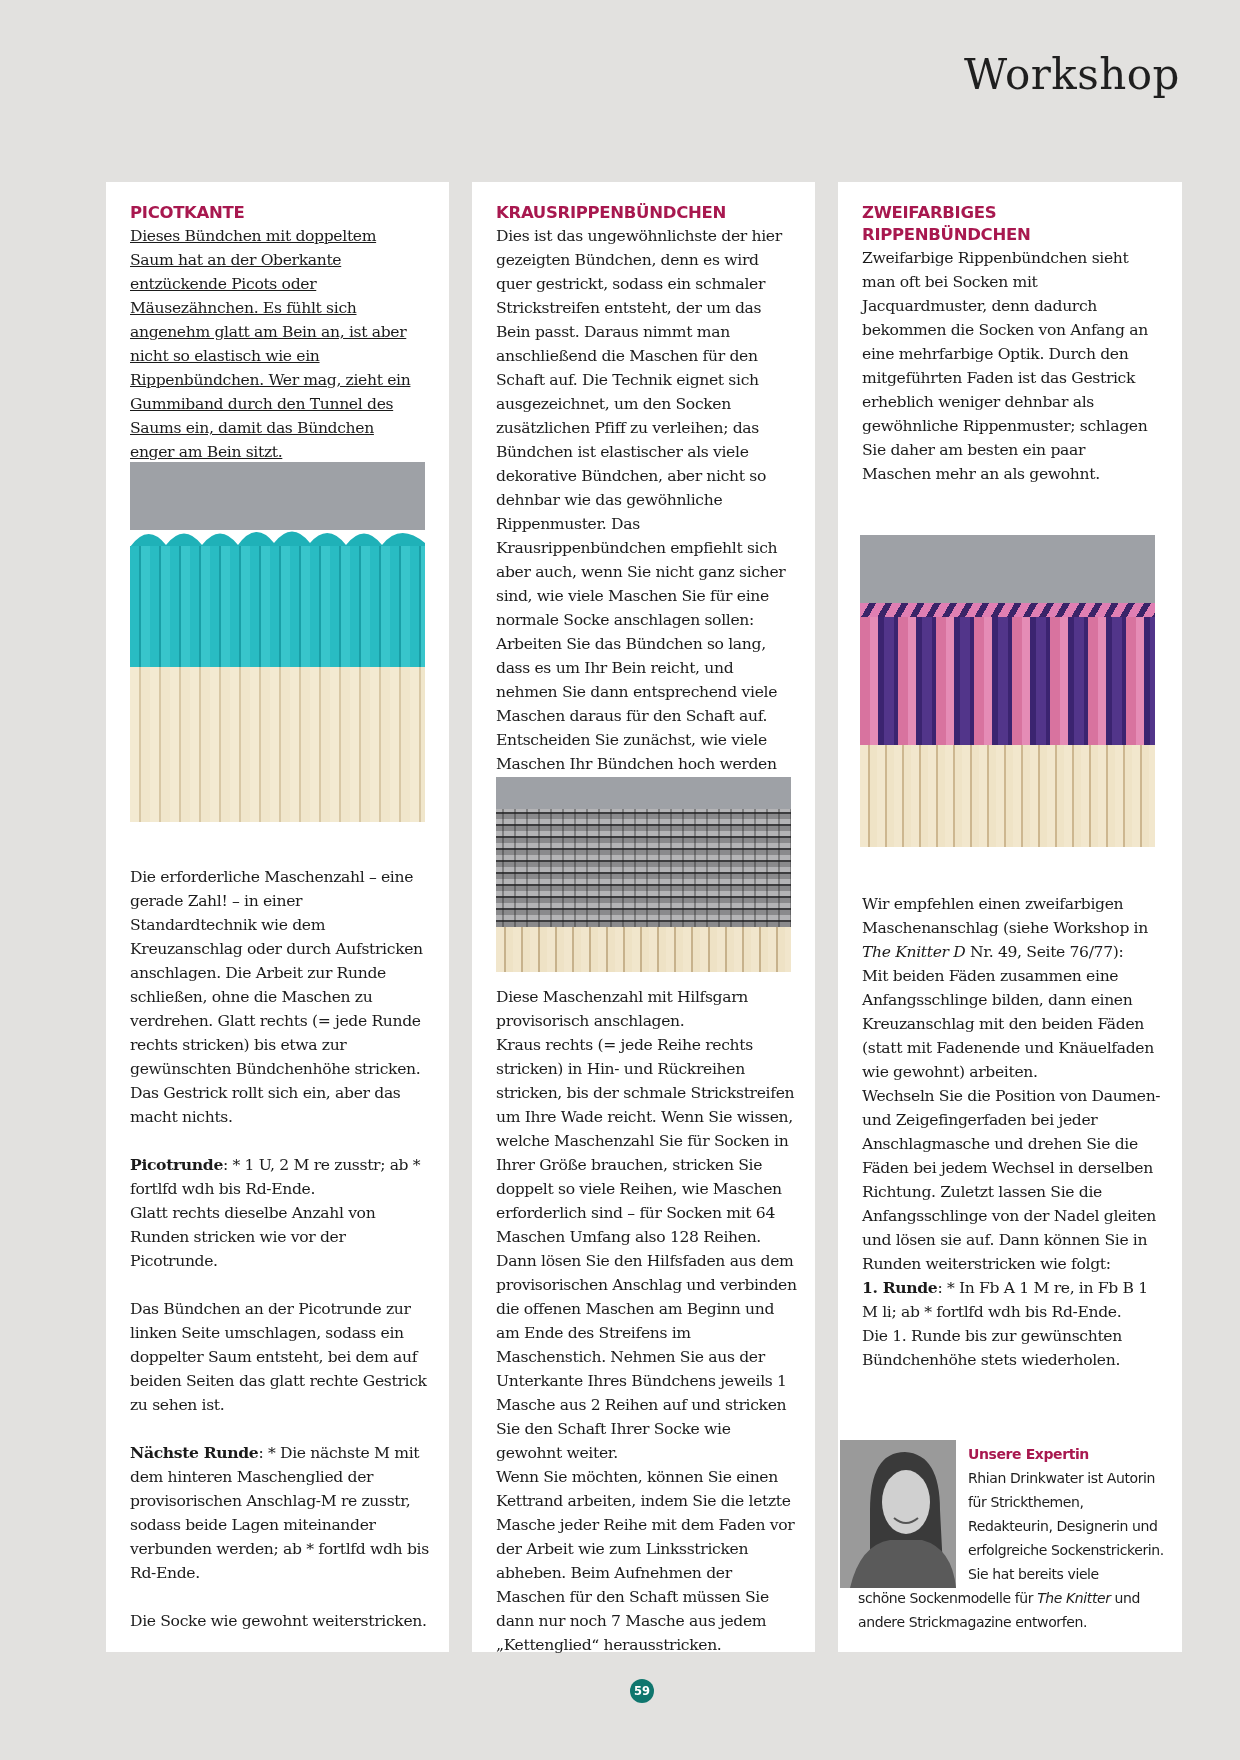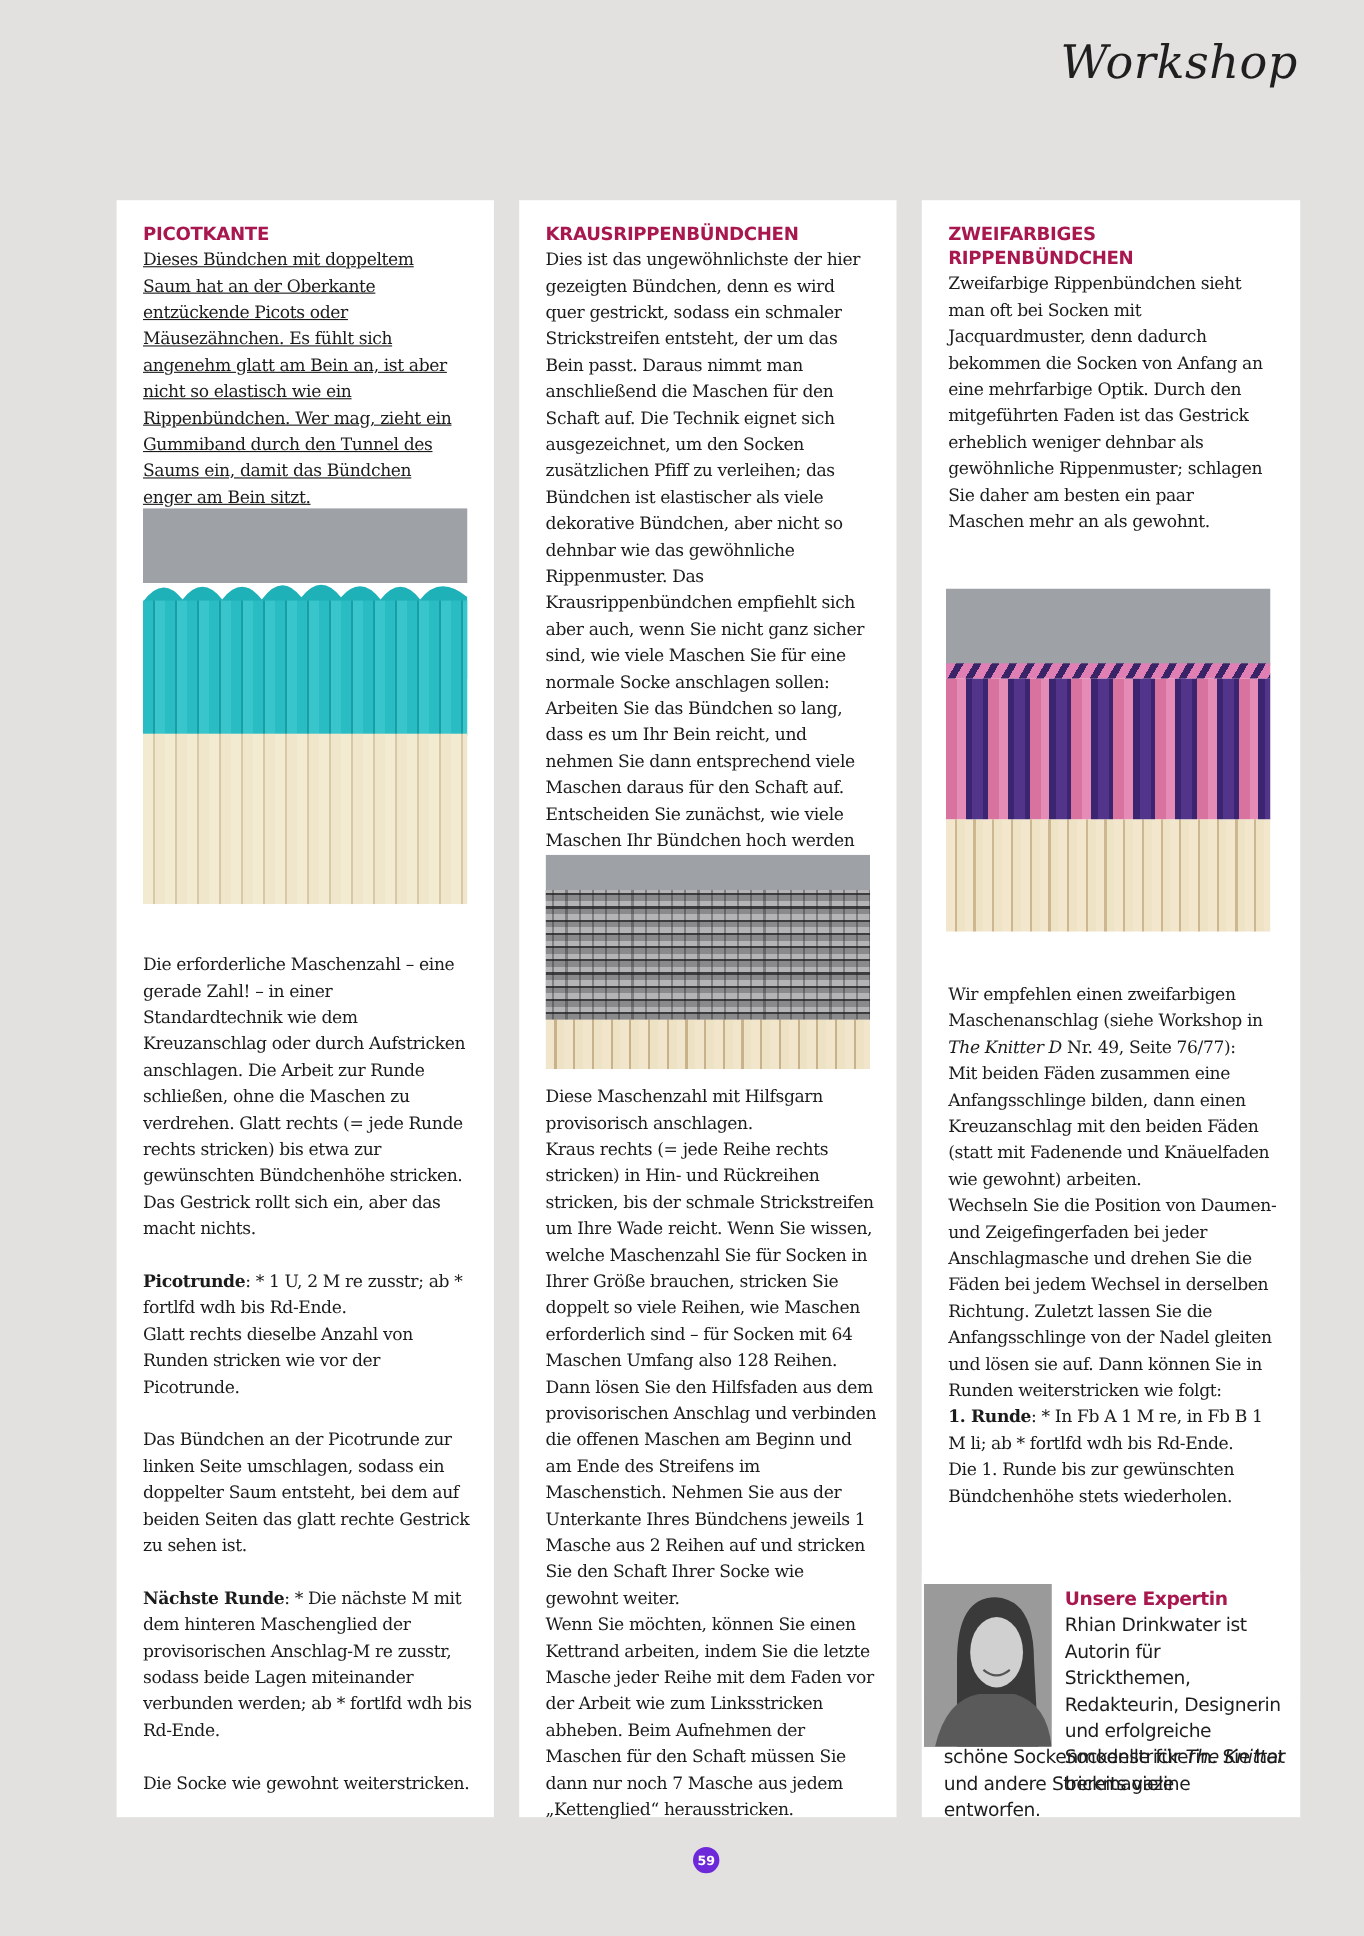--- a/index.html
+++ b/index.html
@@ -1,22 +1,22 @@
 <!DOCTYPE html>
 <html><head>
 <meta charset="utf-8">
 <style>
   html, body { margin:0; padding:0; }
   body {
     width:1240px; height:1760px; background:#e2e1df; position:relative; overflow:hidden;
     font-family:"DejaVu Serif", "Liberation Serif", serif; color:#1b1b1b;
   }
   .page-title {
-    position:absolute; right:60px; top:32px; font-family:"DejaVu Serif", serif;
-    font-style:italic; font-size:42px; color:#1f1f1f; letter-spacing:0.5px;
+    position:absolute; right:60px; top:50px; font-family:"DejaVu Serif", serif;
+    font-size:42px; color:#1f1f1f; letter-spacing:0.5px;
   }
   .col {
     position:absolute; background:#ffffff; box-sizing:border-box; padding:20px 24px 16px 24px;
   }
   #col1 { left:106px; top:182px; width:343px; height:1470px; }
   #col2 { left:472px; top:182px; width:343px; height:1470px; }
   #col3 { left:838px; top:182px; width:344px; height:1365px; }
   .heading {
     font-family:"DejaVu Sans", "Liberation Sans", sans-serif; font-weight:bold;
     color:#a8184f; font-size:16.5px; letter-spacing:-0.3px; line-height:22px; margin:0;
@@ -31,25 +31,25 @@
   .bg { position:absolute; left:0; right:0; top:0; background:#9ea1a6; }
   .band { position:absolute; left:0; right:0; }
   .expert {
     position:absolute; left:838px; top:1430px; width:344px; height:222px; background:#fff;
   }
   .expert-photo {
     position:absolute; left:2px; top:10px; width:116px; height:148px; background:#8e8e8e; overflow:hidden;
   }
   .expert-text {
     position:absolute; font-family:"DejaVu Sans", "Liberation Sans", sans-serif;
-    font-size:17px; line-height:24px; letter-spacing:-0.4px; color:#1d1d1d;
+    font-size:14px; line-height:24px; letter-spacing:-0.4px; color:#1d1d1d;
   }
   .page-number {
     position:absolute; left:630px; top:1679px; width:24px; height:24px; border-radius:50%;
-    background:#6d28d9; color:#fff; font-family:"DejaVu Sans", sans-serif; font-weight:bold;
+    background:#0f766e; color:#fff; font-family:"DejaVu Sans", sans-serif; font-weight:bold;
     font-size:11.5px; line-height:24px; text-align:center;
   }
 </style>
 </head>
 <body>
 
 <div class="page-title">Workshop</div>
 
 <div class="col" id="col1">
   <h2 class="heading">PICOTKANTE</h2>

